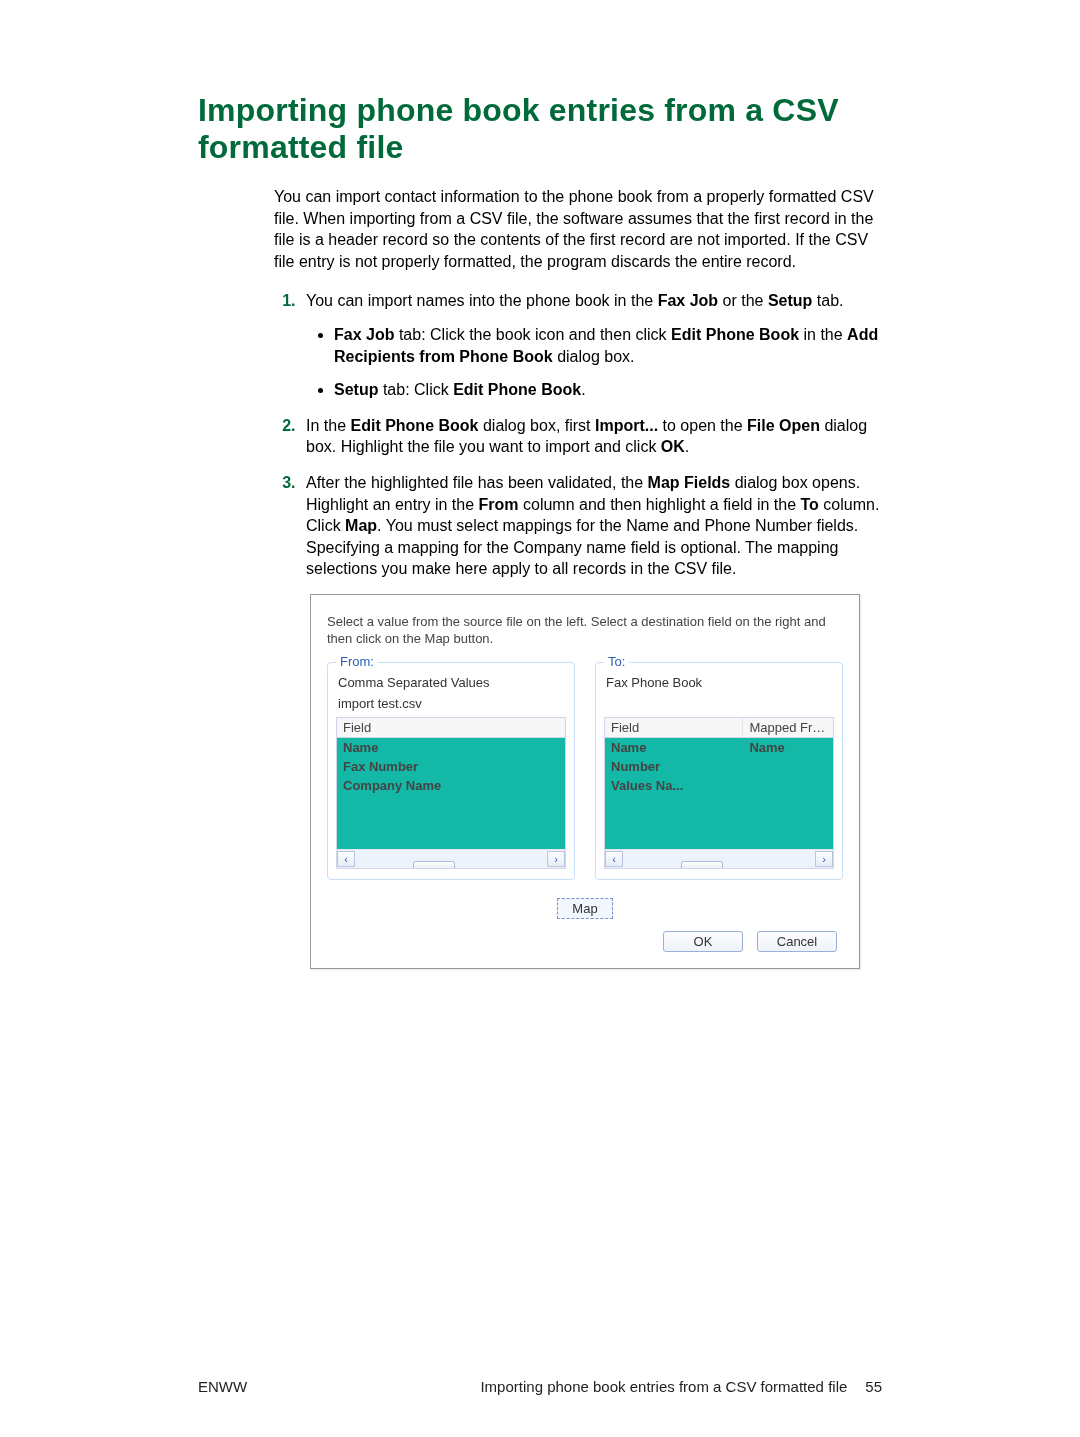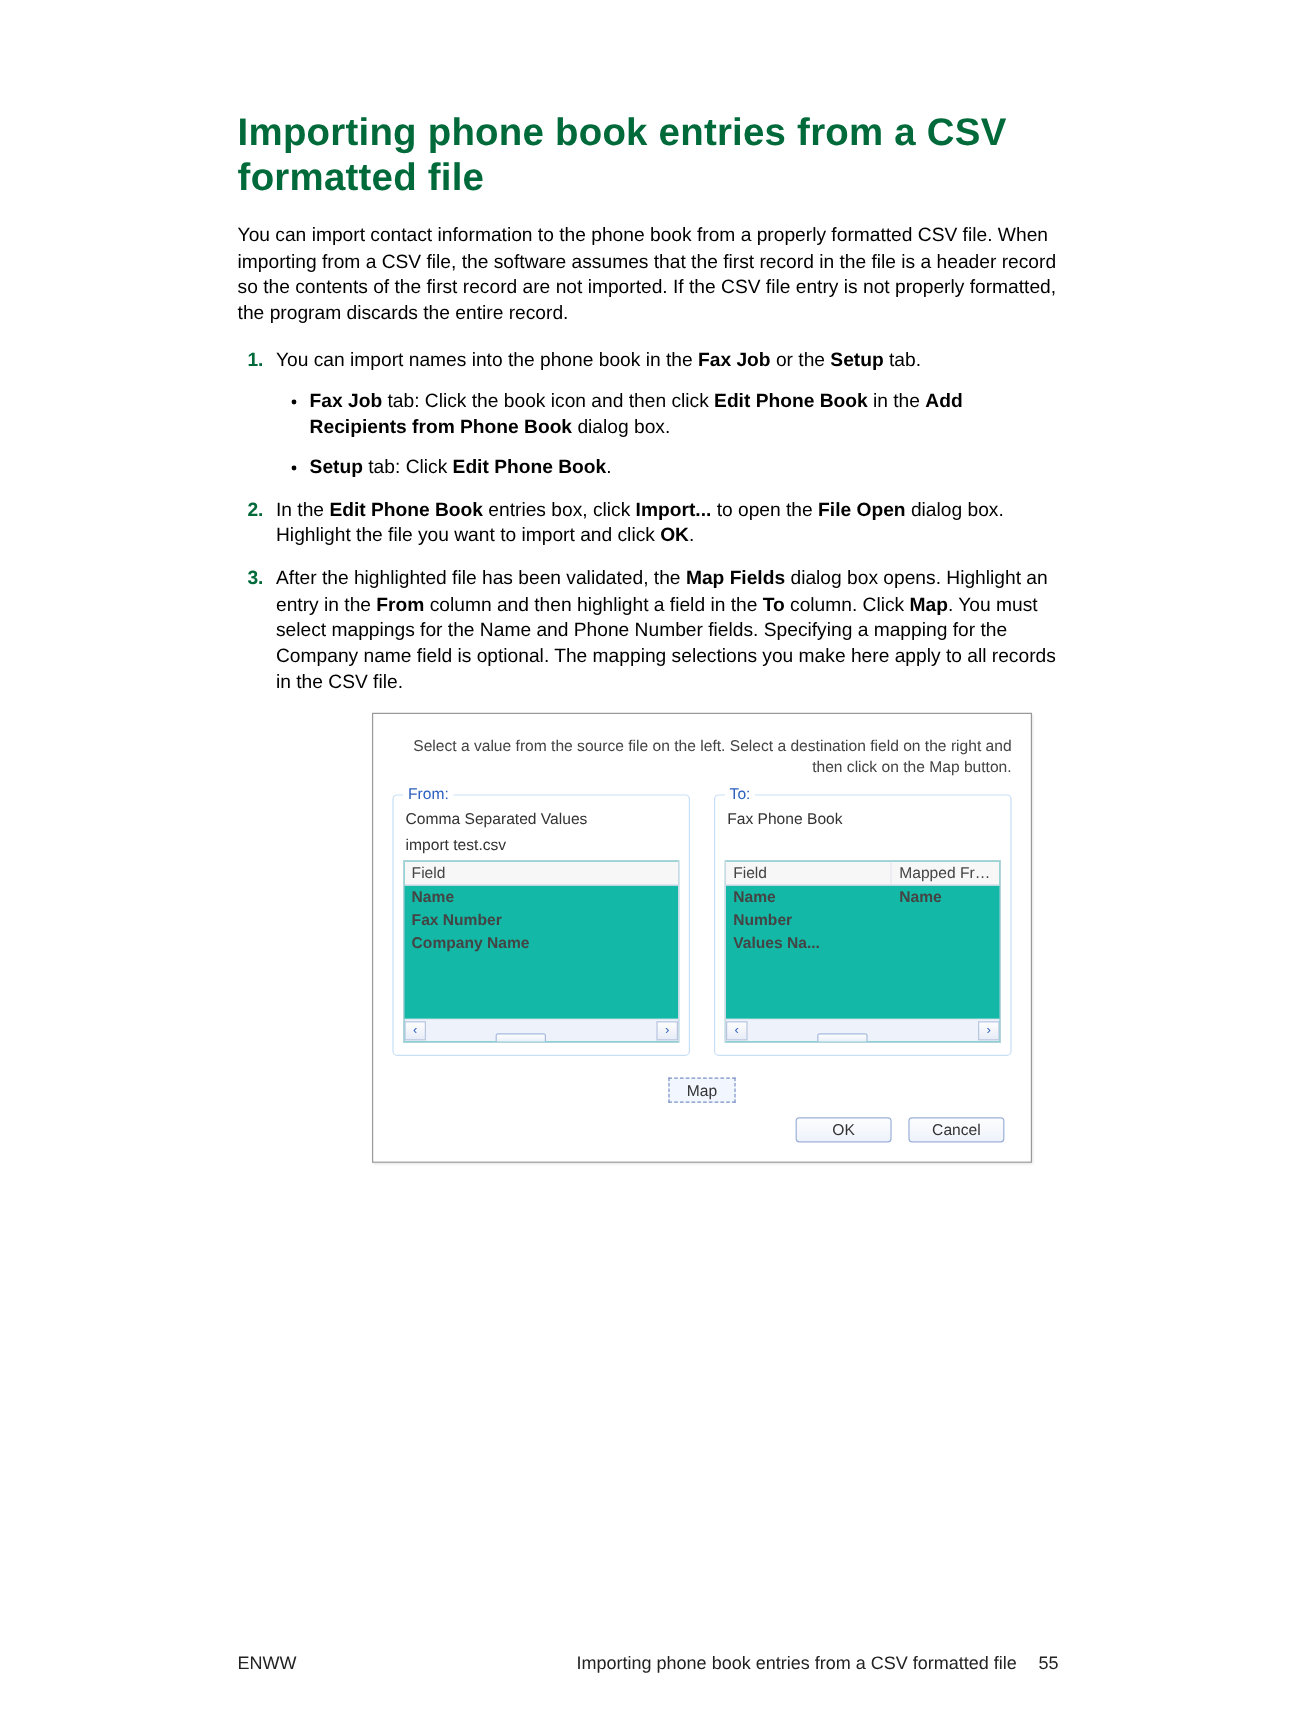--- a/index.html
+++ b/index.html
@@ -18,20 +18,21 @@
     background: #fff;
   }
   h1.title {
     color: #006a3a;
     font-size: 32px;
     font-weight: bold;
     margin: 0 0 20px 0;
     letter-spacing: 0.2px;
   }
   .indent {
+    margin-left: 76px;
   }
   p.intro {
     font-size: 16px;
     line-height: 1.35;
     margin: 0 0 18px 0;
   }
   ol.steps {
     margin: 0;
     padding-left: 26px;
     font-size: 16px;
@@ -94,21 +95,20 @@
 
   .dlg-body {
     padding: 18px 16px 16px 16px;
     font-family: Tahoma, Arial, sans-serif;
     font-size: 13px;
     color: #444;
   }
   .dlg-body .instr {
     line-height: 1.35;
     margin-bottom: 14px;
-    text-align: right;
   }
   .cols {
     display: flex;
     gap: 20px;
     align-items: center;
   }
   .gbox {
     flex: 1;
     border: 1px solid #c7dff7;
     border-radius: 4px;
@@ -248,21 +248,21 @@
         <ul class="bullets">
           <li>
             <strong>Fax Job</strong><span> tab: Click the book icon and then click </span><strong>Edit Phone Book</strong><span> in the </span><strong>Add Recipients from Phone Book</strong><span> dialog box.</span>
           </li>
           <li>
             <strong>Setup</strong><span> tab: Click </span><strong>Edit Phone Book</strong><span>.</span>
           </li>
         </ul>
       </li>
       <li>
-        <span>In the </span><strong>Edit Phone Book</strong><span> entries box, click </span><strong>Import...</strong><span> to open the </span><strong>File Open</strong><span> dialog box. Highlight the file you want to import and click </span><strong>OK</strong><span>.</span>
+        <span>In the </span><strong>Edit Phone Book</strong><span> dialog box, first </span><strong>Import...</strong><span> to open the </span><strong>File Open</strong><span> dialog box. Highlight the file you want to import and click </span><strong>OK</strong><span>.</span>
       </li>
       <li>
         <span>After the highlighted file has been validated, the </span><strong>Map Fields</strong><span> dialog box opens. Highlight an entry in the </span><strong>From</strong><span> column and then highlight a field in the </span><strong>To</strong><span> column. Click </span><strong>Map</strong><span>. You must select mappings for the Name and Phone Number fields. Specifying a mapping for the Company name field is optional. The mapping selections you make here apply to all records in the CSV file.</span>
       </li>
     </ol>
   </div>
 
   <div class="dialog-wrap">
     <div class="dlg-body">
       <div class="instr">Select a value from the source file on the left. Select a destination field on the right and then click on the Map button.</div>

